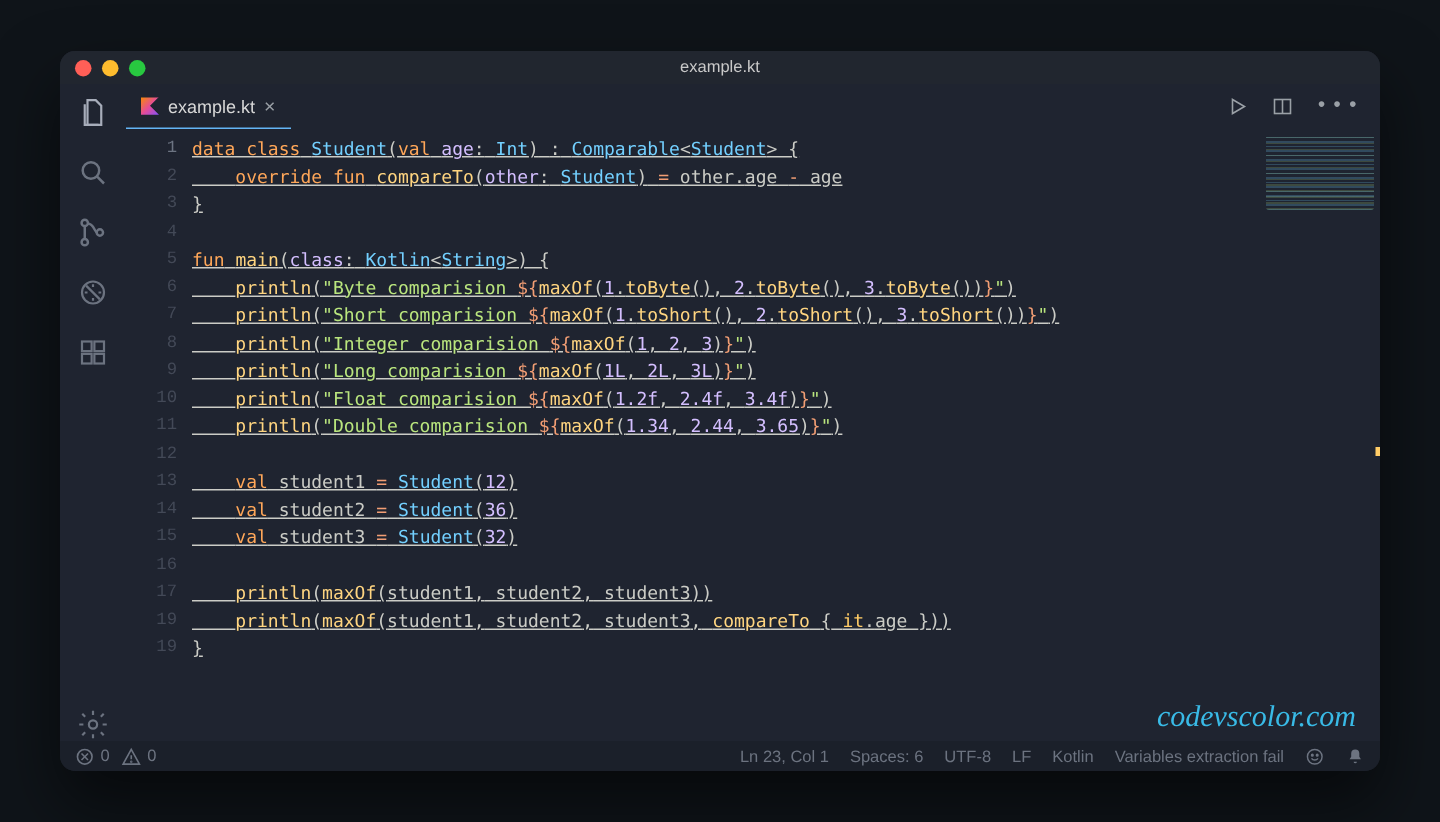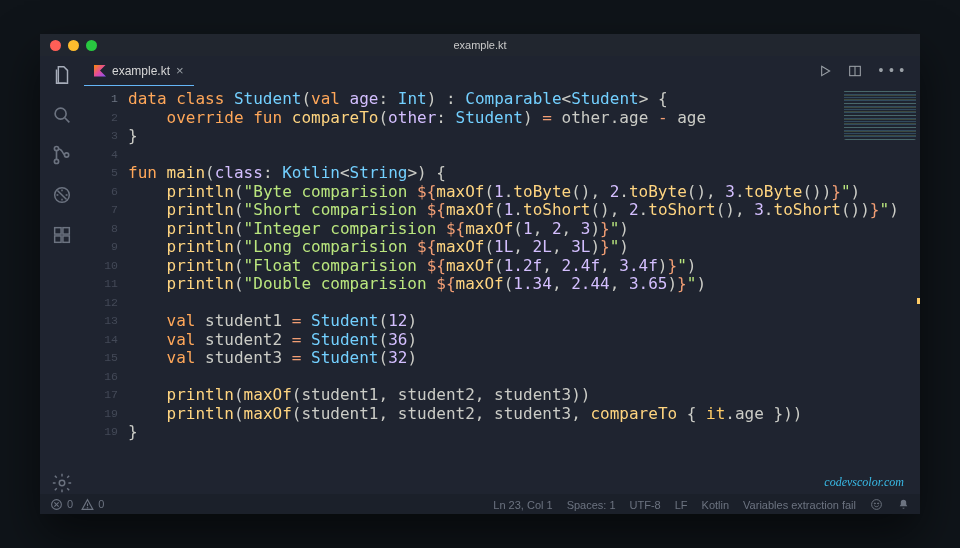--- a/index.html
+++ b/index.html
@@ -10,21 +10,21 @@
     height: 548px;
     overflow: hidden;
     display: flex;
     justify-content: center;
     align-items: center;
   }
   .window {
     width: 880px;
     height: 480px;
     background: #1f2430;
-    border-radius: 0;
+    border-radius: 10px;
     box-shadow: 0 22px 45px rgba(0,0,0,0.55);
     display: flex;
     flex-direction: column;
     overflow: hidden;
   }
   
   .titlebar {
     height: 22px;
     background: #21262f;
     display: flex;
@@ -82,25 +82,26 @@
   
   .code-wrap { flex:1; display:flex; min-height:0; overflow:hidden; position:relative; }
   .gutter {
     width: 44px; text-align:right; padding: 4px 10px 0 0;
     font-size: 11.5px; line-height: 18.5px;
     color:#434957; user-select:none;
   }
   .gutter .cur { color:#6c7482; }
   pre.code {
     flex:1;
-    font-size: 16px; line-height: 18.5px;
+    font-size: 12px; line-height: 18.5px;
     color:#cbccc6;
     padding-top:4px;
     white-space: pre;
     overflow:hidden;
+    text-decoration:underline;
   }
   
   .kw  { color:#ffa759; }      
   .ty  { color:#73d0ff; }      
   .fn  { color:#ffd580; }      
   .fnc { color:#ffd580; }      
   .pn  { color:#d4bfff; }      
   .str { color:#bae67e; }      
   .num { color:#d4bfff; }      
   .op  { color:#f29e74; }      
@@ -116,21 +117,21 @@
       #1f2430;
     opacity:.9;
     border-radius:2px;
   }
   .ov-mark {
     position:absolute; right:0; top:52%; width:3px; height:6px; background:#ffcc66;
   }
   .watermark {
     position:absolute; right:16px; bottom:4px;
     font-family: "Segoe Script","Comic Sans MS",cursive;
-    font-size: 12px; color:#39bae6; font-style:italic;
+    font-size: 20px; color:#39bae6; font-style:italic;
   }
   
   .statusbar {
     height:20px; background:#1b202a;
     display:flex; align-items:center;
     font-size: 11px; color:#6c7380;
     padding: 0 10px; gap:10px;
     font-family: -apple-system, sans-serif;
   }
   .statusbar .left { display:flex; align-items:center; gap:4px; }
@@ -264,21 +265,21 @@
       <span>0</span>
       <svg viewBox="0 0 24 24" fill="none" stroke="currentColor" stroke-width="2" style="margin-left:4px">
           <path d="M12 3L2 21h20L12 3z"></path>
           <line x1="12" y1="10" x2="12" y2="15"></line>
           <circle cx="12" cy="18" r="0.5" fill="currentColor"></circle>
         </svg>
       <span>0</span>
     </div>
     <div class="right">
       <span>Ln 23, Col 1</span>
-      <span>Spaces: 1</span>
+      <span>Spaces: 6</span>
       <span>UTF-8</span>
       <span>LF</span>
       <span>Kotlin</span>
       <span>Variables extraction fail</span>
       <svg viewBox="0 0 24 24" fill="none" stroke="currentColor" stroke-width="1.8">
           <circle cx="12" cy="12" r="9"></circle>
           <path d="M8 14c1 1.5 2.5 2 4 2s3-.5 4-2"></path>
           <circle cx="9" cy="10" r="1" fill="currentColor"></circle>
           <circle cx="15" cy="10" r="1" fill="currentColor"></circle>
         </svg>

